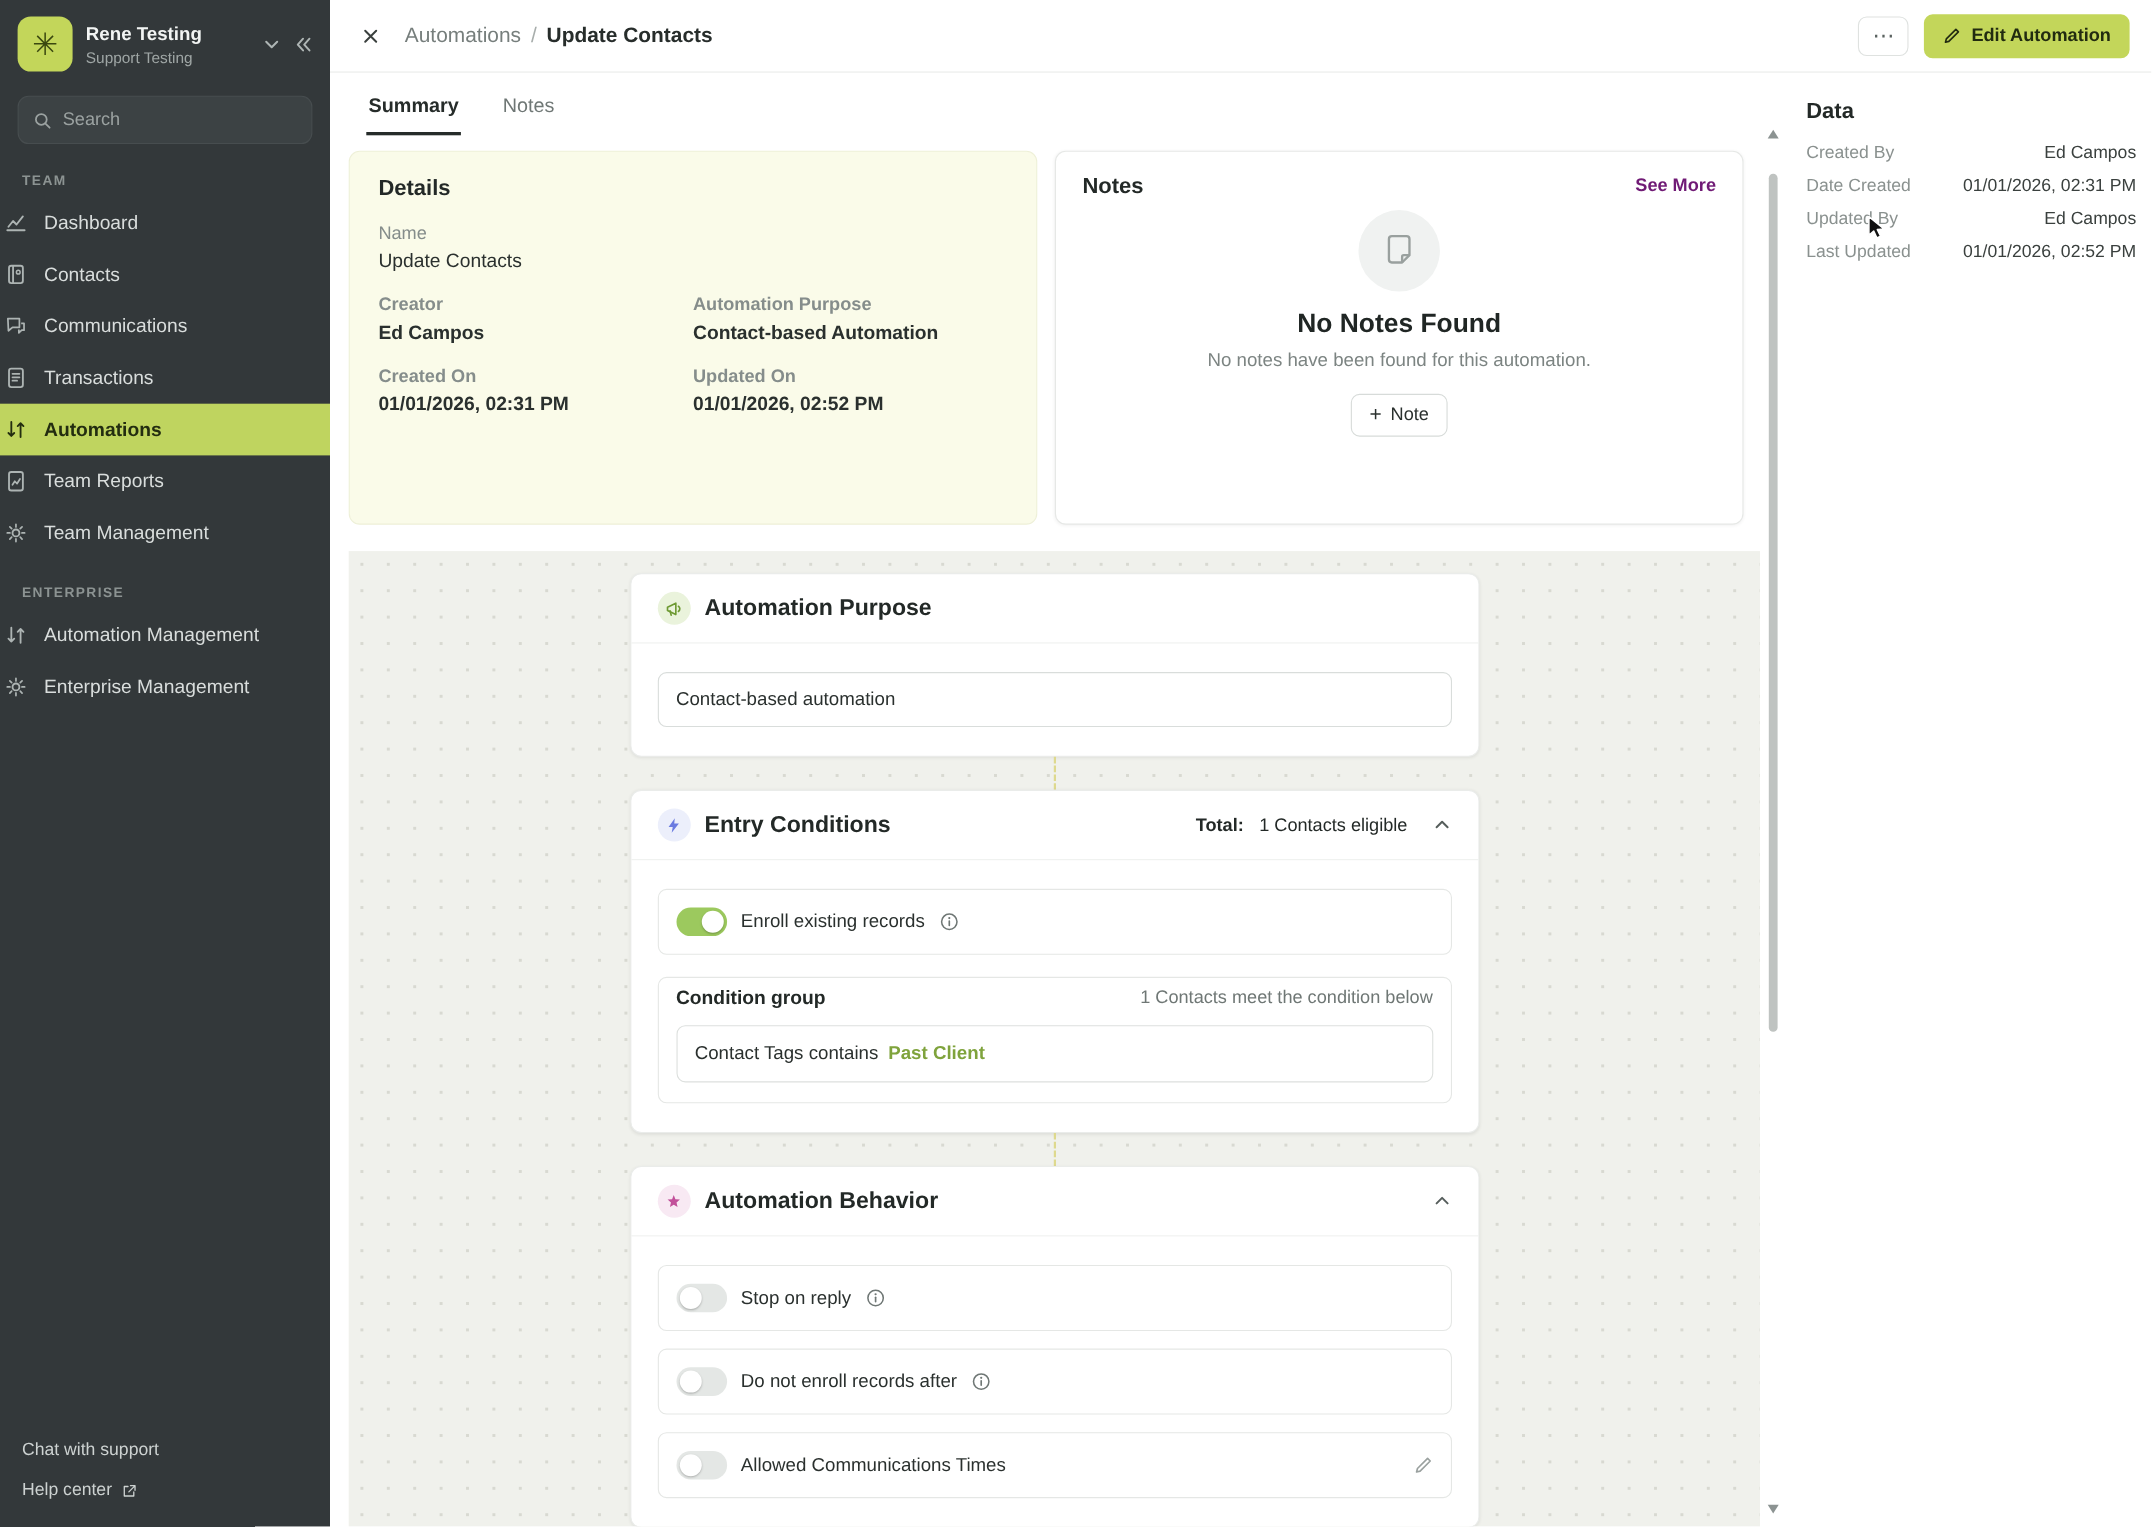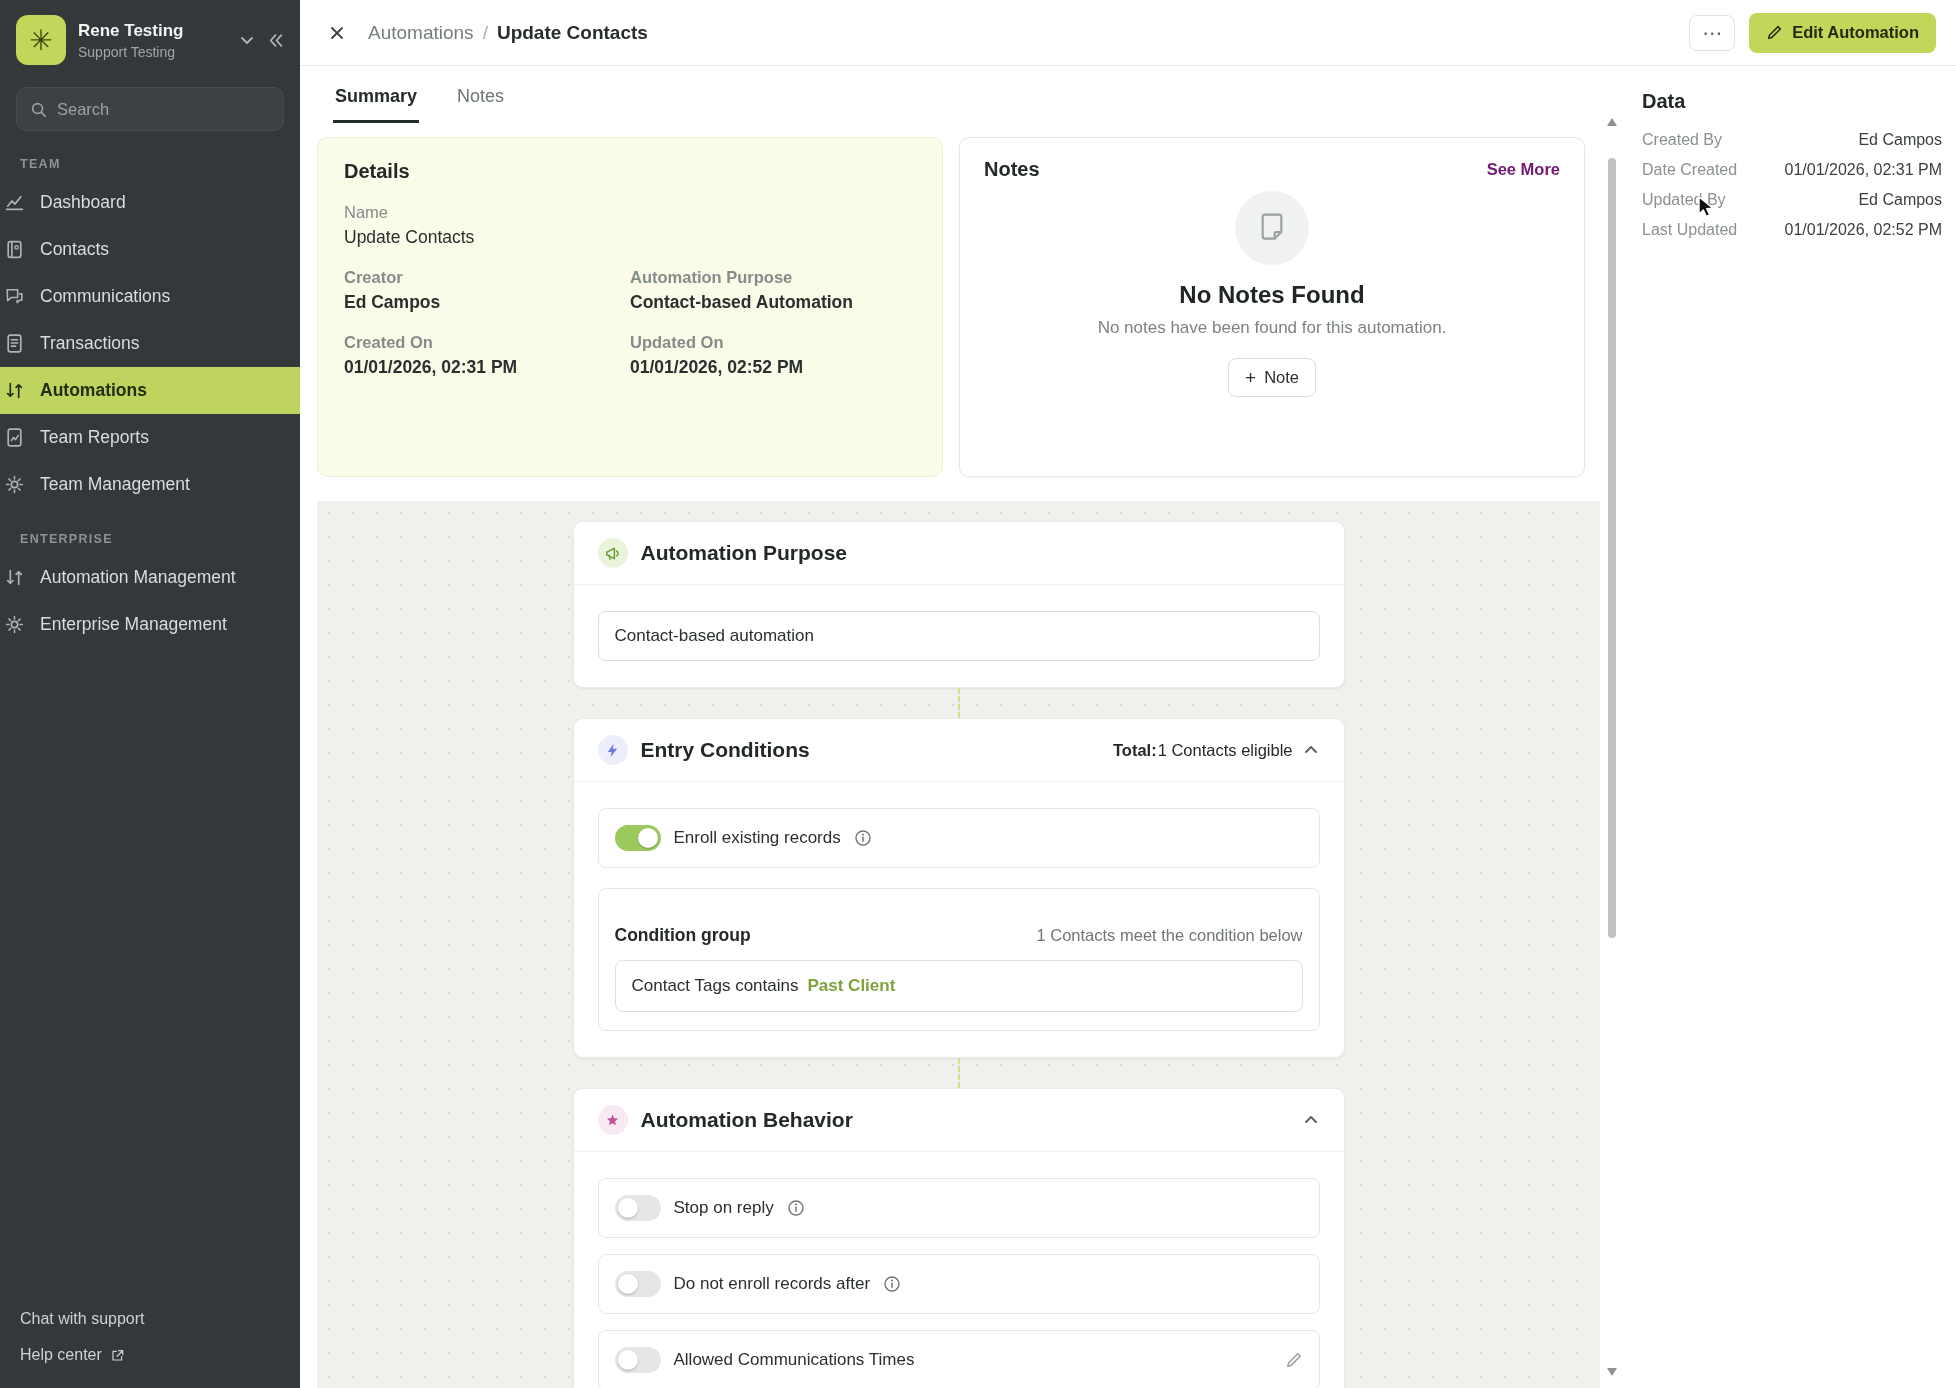--- a/index.html
+++ b/index.html
@@ -67,34 +67,34 @@
   .canvas { margin:24px 4px 0 17px; flex:1; background-color:#F0F1EC;
     background-image:radial-gradient(circle,#D8D9D1 1.3px,transparent 1.5px); background-size:24px 24px;
     display:flex; flex-direction:column; align-items:center; padding-top:20px; overflow:hidden; }
   .flow-card { width:772px; background:#fff; border:1px solid #EAECEA; border-radius:10px; box-shadow:0 1px 3px rgba(0,0,0,.07); flex:none; }
   .flow-head { display:flex; align-items:center; gap:13px; padding:16px 24px; border-bottom:1px solid #EFF1EF; }
   .flow-title { font-size:21px; font-weight:700; color:#232927; }
   .icon-circle { width:30px; height:30px; border-radius:50%; display:flex; align-items:center; justify-content:center; flex:none; }
   .ic-green { background:#EAF3DC; color:#6E9A33; }
   .ic-violet { background:#ECEFFB; color:#6B7BE0; }
   .ic-pink { background:#F8E9F3; color:#C2509A; }
-  .flow-head-right { margin-left:auto; display:flex; align-items:center; gap:9px; }
+  .flow-head-right { margin-left:auto; display:flex; align-items:center; gap:22px; }
   .total-label { font-size:16.5px; font-weight:700; color:#232927; }
   .total-value { font-size:16.5px; color:#232927; }
   .chev-btn { background:none; border:none; color:#565E5C; cursor:pointer; display:flex; align-items:center; }
   .flow-body { padding:26px 24px; }
   .inputish { height:50px; border:1px solid #D9DDDB; border-radius:8px; display:flex; align-items:center; padding:0 16px; font-size:17px; color:#2A302E; cursor:text; }
   .connector { width:0; height:30px; border-left:2px dashed #DED98E; flex:none; }
   .toggle-row { border:1px solid #E5E7E5; border-radius:8px; padding:16px; display:flex; align-items:center; gap:13px; }
   .toggle-row .lbl { font-size:17px; color:#2A302E; }
   .tgl { width:46px; height:26px; border-radius:13px; background:#E4E7E5; position:relative; flex:none; cursor:pointer; }
   .tgl::after { content:""; position:absolute; width:20px; height:20px; border-radius:50%; background:#fff; top:3px; left:3px; box-shadow:0 1px 2px rgba(0,0,0,.25); }
   .tgl.on { background:#9CC95E; }
   .tgl.on::after { left:23px; }
-  .cond-group { margin-top:20px; border:1px solid #E5E7E5; border-radius:8px; padding:36px 16px 18px; }
+  .cond-group { margin-top:20px; border:1px solid #E5E7E5; border-radius:8px; padding:8px 16px 18px; }
   .cond-head { display:flex; justify-content:space-between; align-items:center; margin-bottom:14px; }
   .cond-title { font-size:17.5px; font-weight:700; color:#232927; }
   .cond-meta { font-size:16.5px; color:#6F7775; }
   .cond-inner { border:1px solid #DDE0DE; border-radius:8px; padding:15px 16px; display:flex; gap:9px; font-size:17px; color:#2A302E; }
   .cond-value { color:#7FA33C; font-weight:700; }
   .bhv-rows { display:flex; flex-direction:column; gap:16px; }
   .row-edit { margin-left:auto; color:#9AA19F; display:flex; align-items:center; cursor:pointer; }
   .info { color:#6F7775; display:flex; align-items:center; }
 
   

